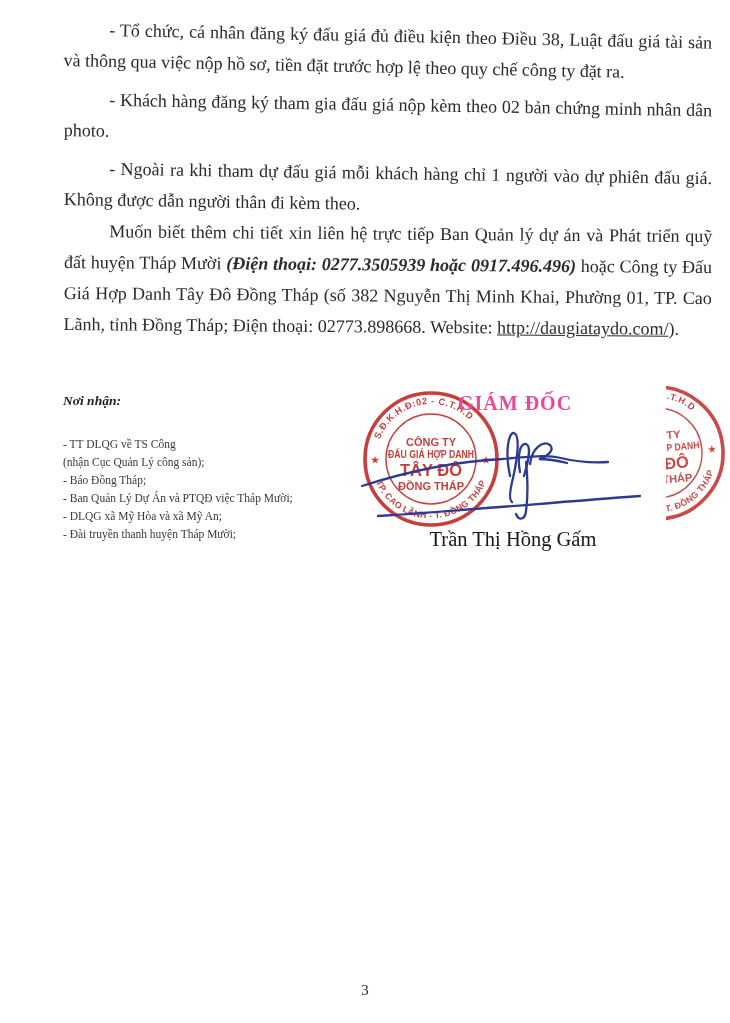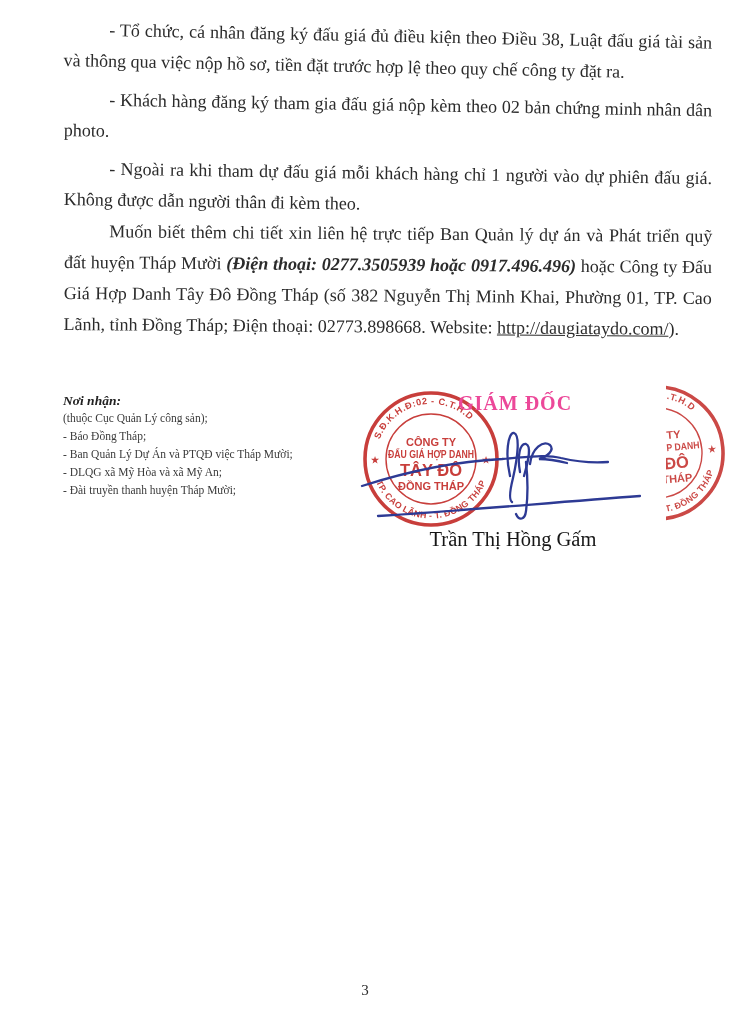--- a/index.html
+++ b/index.html
@@ -26,21 +26,21 @@
   .p3{margin-bottom:1px;transform:rotate(0.9deg);transform-origin:0 50%;}
   .p4{transform:rotate(0.45deg);transform-origin:0 50%;}
   .it{font-style:italic;font-weight:bold;}
   .url{text-decoration:underline;}
   .recipients{
     position:absolute;left:63px;top:393px;width:330px;
     color:#3a3a3a;
   }
   .rec-header{
     font-size:13.5px;font-weight:bold;font-style:italic;color:#222;
-    margin-bottom:0;
+    margin-bottom:26px;
   }
   .rec-item{font-size:11.5px;line-height:18px;}
   .sign-title{
     position:absolute;left:458px;top:392px;
     font-size:20px;font-weight:bold;letter-spacing:1px;color:#ec4899;
     z-index:3;
   }
   .sign-name{
     position:absolute;left:398px;top:528px;width:230px;
     text-align:center;font-size:20.5px;font-weight:normal;color:#161616;
@@ -66,21 +66,22 @@
 
   <div class="body-text">
     <p class="para p1">- Tổ chức, cá nhân đăng ký đấu giá đủ điều kiện theo Điều 38, Luật đấu giá tài sản và thông qua việc nộp hồ sơ, tiền đặt trước hợp lệ theo quy chế công ty đặt ra.</p>
     <p class="para p2">- Khách hàng đăng ký tham gia đấu giá nộp kèm theo 02 bản chứng minh nhân dân photo.</p>
     <p class="para p3">- Ngoài ra khi tham dự đấu giá mỗi khách hàng chỉ 1 người vào dự phiên đấu giá. Không được dẫn người thân đi kèm theo.</p>
     <p class="para p4"><span>Muốn biết thêm chi tiết xin liên hệ trực tiếp Ban Quản lý dự án và Phát triển quỹ đất huyện Tháp Mười </span><span class="it">(Điện thoại: 0277.3505939 hoặc 0917.496.496)</span><span> hoặc Công ty Đấu Giá Hợp Danh Tây Đô Đồng Tháp (số 382 Nguyễn Thị Minh Khai, Phường 01, TP. Cao Lãnh, tỉnh Đồng Tháp; Điện thoại: 02773.898668. Website: </span><span class="url">http://daugiataydo.com/</span><span>).</span></p>
   </div>
 
   <div class="recipients">
     <div class="rec-header">Nơi nhận:</div>
-    <div class="rec-item">(thuộc Cục Quản Lý công sản);</div>
+    <div class="rec-item">- TT DLQG về TS Công</div>
+    <div class="rec-item">(nhận Cục Quản Lý công sản);</div>
     <div class="rec-item">- Báo Đồng Tháp;</div>
     <div class="rec-item">- Ban Quản Lý Dự Án và PTQĐ việc Tháp Mười;</div>
     <div class="rec-item">- DLQG xã Mỹ Hòa và xã Mỹ An;</div>
     <div class="rec-item">- Đài truyền thanh huyện Tháp Mười;</div>
   </div>
 
   <div class="sign-title">GIÁM ĐỐC</div>
 
   <svg class="stamp stamp1" width="138" height="138" viewBox="0 0 138 138">
     <g fill="#c4302d">

